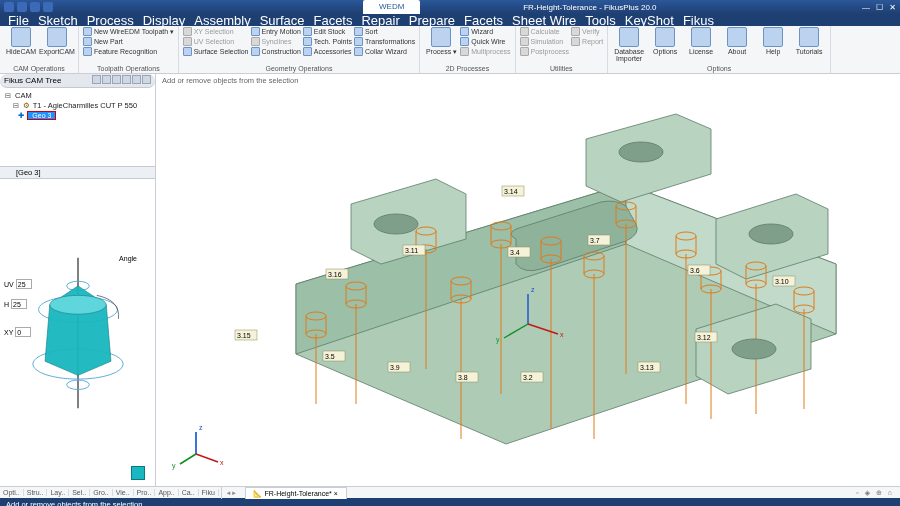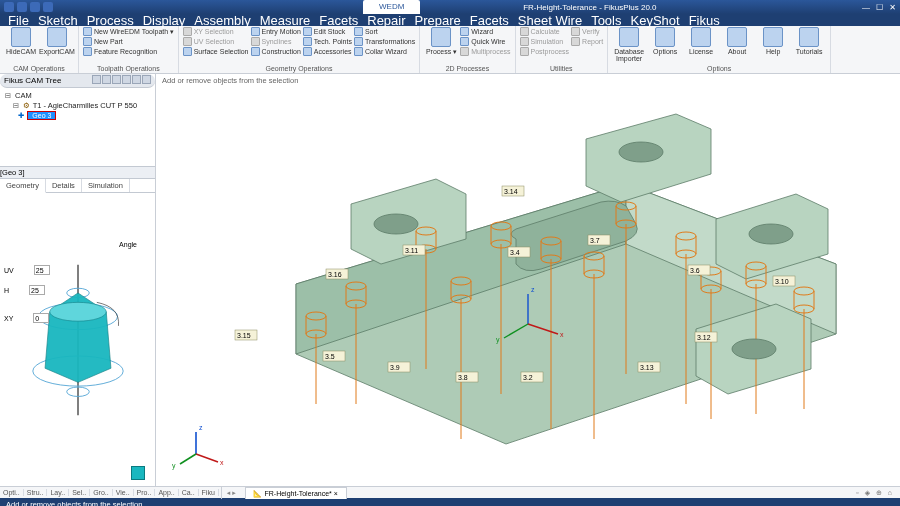--- a/index.html
+++ b/index.html
@@ -25,27 +25,27 @@
 .smallbtn.gray { color:#9a9a9a; }
 .workspace { display:flex; height:412px; }
 .sidepanel { width:156px; border-right:1px solid #c9ced6; display:flex; flex-direction:column; background:#fff; }
 .panelhdr { background:#e4e8ee; border-bottom:1px solid #c3c9d2; font-size:8px; padding:1px 4px; display:flex; justify-content:space-between; align-items:center;border-radius:7px;}
 .panelhdr .icons span{ width:9px;height:9px;display:inline-block;background:#cfd7e3;border:1px solid #9aa6b8;margin-left:1px;}
 .tree { flex:0 0 78px; padding:3px 4px; font-size:7.5px; color:#222; background:#fff; overflow:hidden;}
 .tree .row { display:flex; align-items:center; gap:3px; padding:0 0 1px 0;}
 .tree .row .tw { width:8px; text-align:center; color:#666;}
 .tree .row.sel { margin-left:14px;}
 .tree .row.sel .tag { background:#1e90ff; color:#fff; padding:0 4px; border:1.5px solid #c00; font-size:7px;}
-.geohdr { background:#eceff4; border-top:1px solid #c3c9d2; border-bottom:1px solid #c3c9d2; font-size:7.5px; padding:1px 0;}
+.geohdr { background:#eceff4; border-top:1px solid #c3c9d2; border-bottom:1px solid #c3c9d2; font-size:7.5px; padding:1px 16px;}
 .geotab { display:flex; font-size:7.5px; border-bottom:1px solid #c3c9d2;}
 .geotab span { padding:2px 6px; border-right:1px solid #d7dbe2; color:#444;}
 .geotab span.act { background:#fff; border-bottom:1px solid #fff; margin-bottom:-1px;}
 .geobody { flex:1; position:relative; background:#fff; display:flex; align-items:center; justify-content:center;}
 .geobody svg { width:150px; height:160px;}
-.field { position:absolute; font-size:7px; display:flex; align-items:center; gap:20px;}
+.field { position:absolute; font-size:7px; display:flex; align-items:center; gap:2px;margin-top:28px;}
 .field input{ width:16px; height:10px; font-size:7px; border:1px solid #aaa; padding:0 1px;}
 .viewport { flex:1; position:relative; background:#fff; }
 .viewport .hint { position:absolute; top:2px; left:6px; font-size:7.5px; color:#666;}
 .viewport svg { width:100%; height:100%; }
 .dimlabel { fill:#000; font-size:7px; }
 .dimbox { fill:#f5f2d8; stroke:#8a8a60; stroke-width:0.5;}
 .bottomtabs { display:flex; border-top:1px solid #c9ced6; height:12px; background:#f5f6f8; font-size:7px; align-items:center;}
 .bottomtabs .left { display:flex; }
 .bottomtabs .left span{ padding:0 3px; border-right:1px solid #d7dbe2; color:#555;}
 .bottomtabs .doc { margin-left:6px; padding:0 8px; background:#fff; border:1px solid #c9ced6; border-bottom:none; height:12px; line-height:11px;}
@@ -70,21 +70,21 @@
     <span>✕</span>
   </div>
 </div>
 
 <div class="menubar" id="menubar">
     <span>File</span>
     <span>Sketch</span>
     <span>Process</span>
     <span>Display</span>
     <span>Assembly</span>
-    <span>Measure</span>
+    <span>Surface</span>
     <span>Facets</span>
     <span>Repair</span>
     <span>Prepare</span>
     <span>Facets</span>
     <span>Sheet Wire</span>
     <span>Tools</span>
     <span>KeyShot</span>
     <span>Fikus</span>
   </div>
 
@@ -282,25 +282,20 @@
           <span class="tw">⊟</span>
           <span style="color:#8a5a00">⚙</span>
           <span>T1 - AgieCharmilles CUT P 550</span>
         </div>
       <div class="row sel">
           <span style="color:#06c">✚</span>
           <span class="tag">Geo 3</span>
         </div>
     </div>
     <div class="geohdr">[Geo 3]</div>
-    <div class="geotab">
-      <span class="act">Geometry</span>
-      <span>Details</span>
-      <span>Simulation</span>
-    </div>
     <div class="geobody">
       <svg viewBox="0 0 150 170">
         <line x1="75" y1="5" x2="75" y2="165" stroke="#777" stroke-width="2"></line>
         <ellipse cx="75" cy="35" rx="12" ry="5" fill="none" stroke="#5aa9d6" stroke-width="1"></ellipse>
         <ellipse cx="75" cy="140" rx="12" ry="5" fill="none" stroke="#5aa9d6" stroke-width="1"></ellipse>
         <ellipse cx="75" cy="60" rx="42" ry="14" fill="none" stroke="#5aa9d6" stroke-width="1"></ellipse>
         <ellipse cx="75" cy="118" rx="48" ry="16" fill="none" stroke="#5aa9d6" stroke-width="1"></ellipse>
         <path d="M45 55 L75 35 L105 55 L110 115 L75 130 L40 115 Z" fill="#19b7bf" stroke="#0a7a80" stroke-width="0.7" opacity="0.95"></path>
         <ellipse cx="75" cy="55" rx="30" ry="10" fill="#5fd6dc" stroke="#0a7a80" stroke-width="0.6"></ellipse>
         <path d="M95 45 Q120 50 118 70" fill="none" stroke="#333" stroke-width="0.7"></path>

